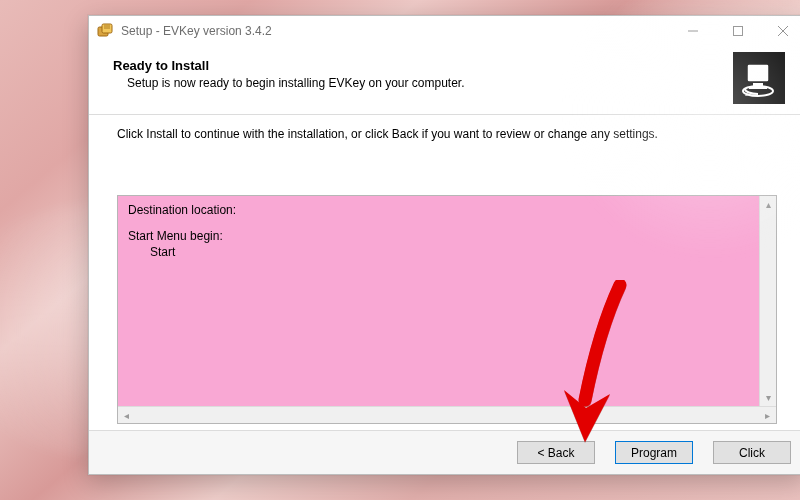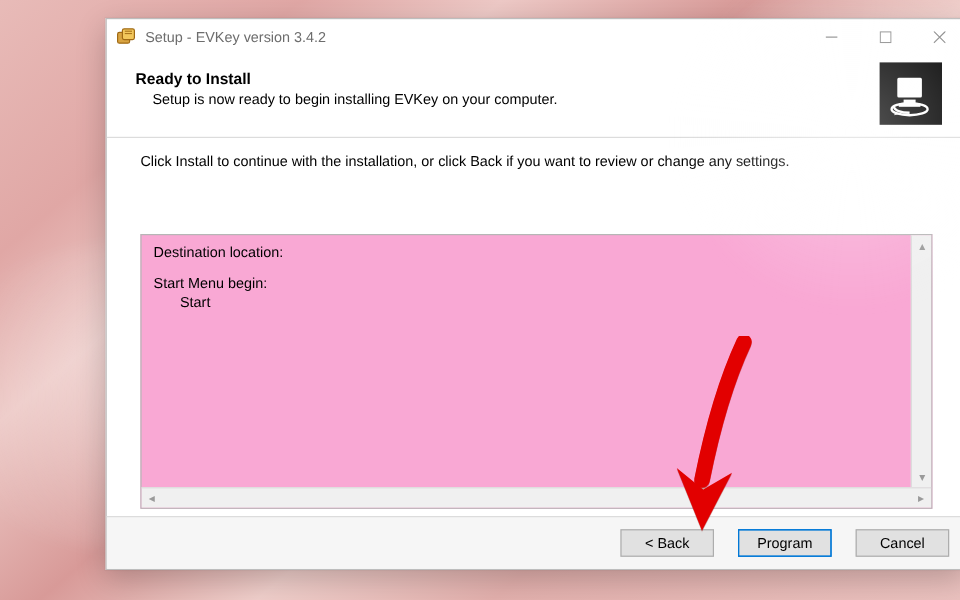--- a/index.html
+++ b/index.html
@@ -185,21 +185,21 @@
       <div class="hscroll">
         <div class="scroll-btn">◂</div>
         <div class="scroll-btn">▸</div>
       </div>
     </div>
   </div>
 
   <div class="footer">
     <button class="btn">&lt; Back</button>
     <button class="btn default">Program</button>
-    <button class="btn">Cancel</button>
+    <button class="btn">Click</button>
   </div>
 
 </div>
 
 <svg class="arrow" viewBox="0 0 90 180">
   <defs>
     <filter id="ds" x="-20%" y="-20%" width="140%" height="140%">
       <feDropShadow dx="0" dy="1" stdDeviation="0.6" flood-color="#800" flood-opacity="0.5"></feDropShadow>
     </filter>
   </defs>

